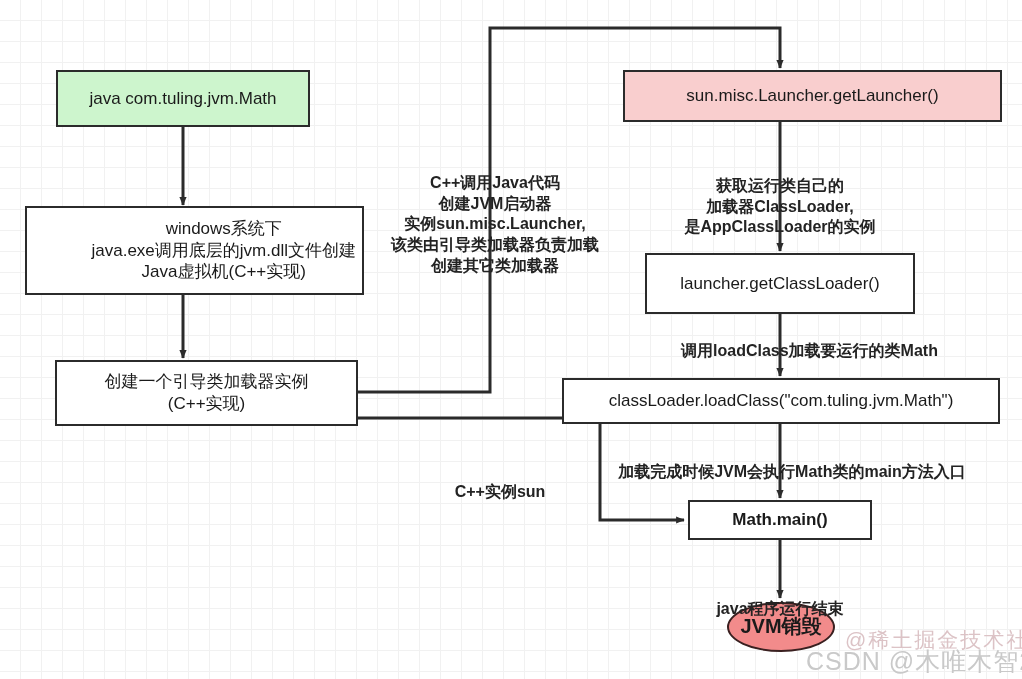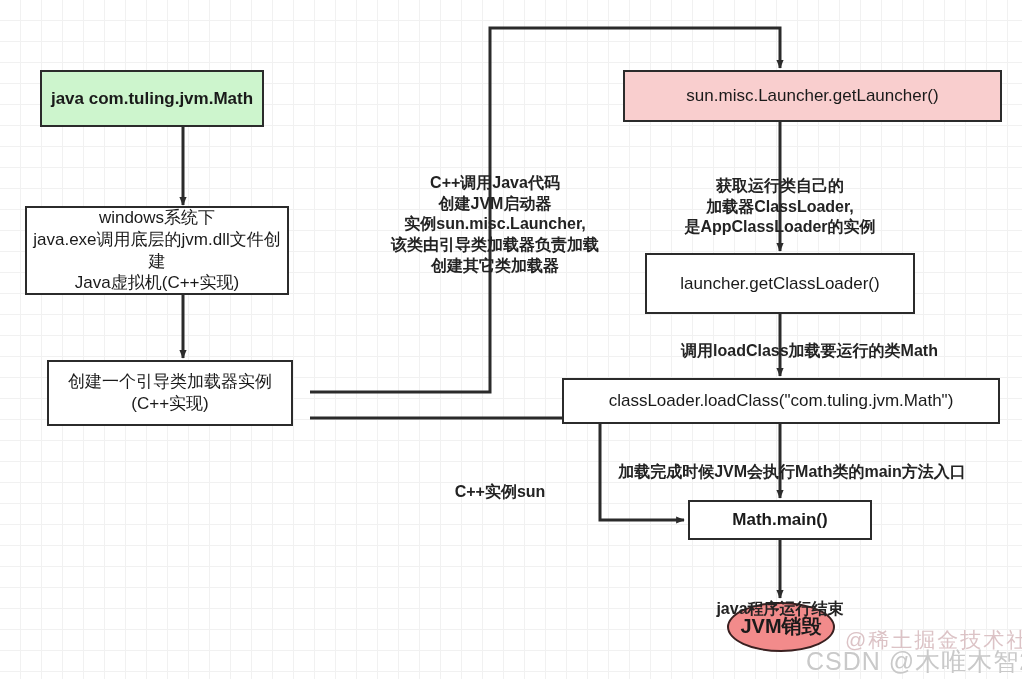--- a/index.html
+++ b/index.html
@@ -103,31 +103,31 @@
       <path d="M780,122 L780,251" marker-end="url(#arrow)"></path>
 
       <path d="M780,302 L780,376" marker-end="url(#arrow)"></path>
 
       <path d="M780,424 L780,498" marker-end="url(#arrow)"></path>
 
       <path d="M780,540 L780,598" marker-end="url(#arrow)"></path>
     </g>
   </svg>
 
-  <div class="node green" style="left:40px; top:70px; width:224px; height:57px;font-weight:bold;">
+  <div class="node green" style="left:56px; top:70px; width:254px; height:57px;">
     <span>java com.tuling.jvm.Math</span>
   </div>
 
-  <div class="node plain" style="left:25px; top:206px; width:264px; height:89px;">
+  <div class="node plain" style="left:25px; top:206px; width:339px; height:89px;justify-content:flex-end;">
     <span>windows系统下
 java.exe调用底层的jvm.dll文件创建
 Java虚拟机(C++实现)</span>
   </div>
 
-  <div class="node plain" style="left:47px; top:360px; width:246px; height:66px;">
+  <div class="node plain" style="left:55px; top:360px; width:303px; height:66px;">
     <span>创建一个引导类加载器实例
 (C++实现)</span>
   </div>
 
   <div class="node pink" style="left:623px; top:70px; width:379px; height:52px;">
     <span>sun.misc.Launcher.getLauncher()</span>
   </div>
 
   <div class="node plain" style="left:645px; top:253px; width:270px; height:61px;">
     <span>launcher.getClassLoader()</span>

